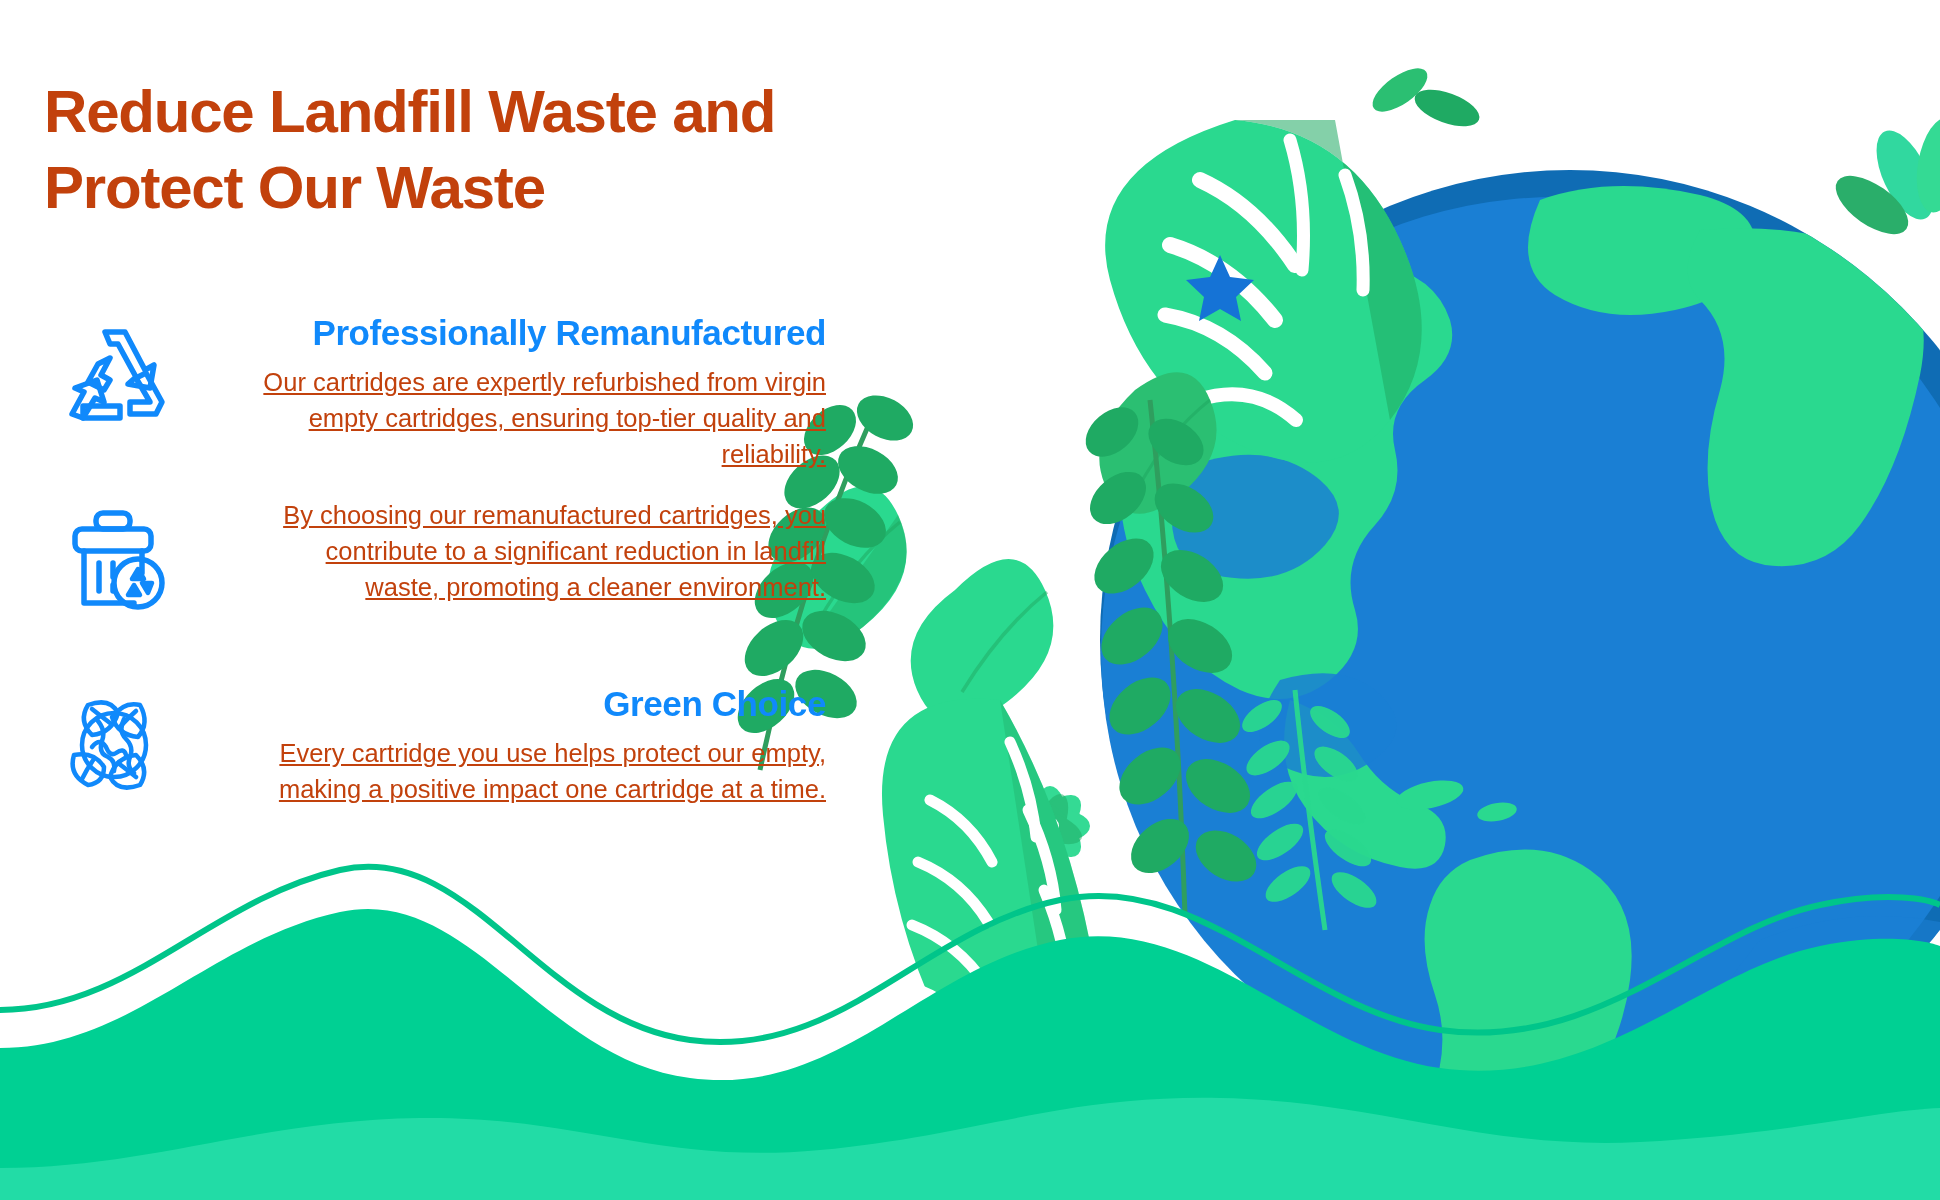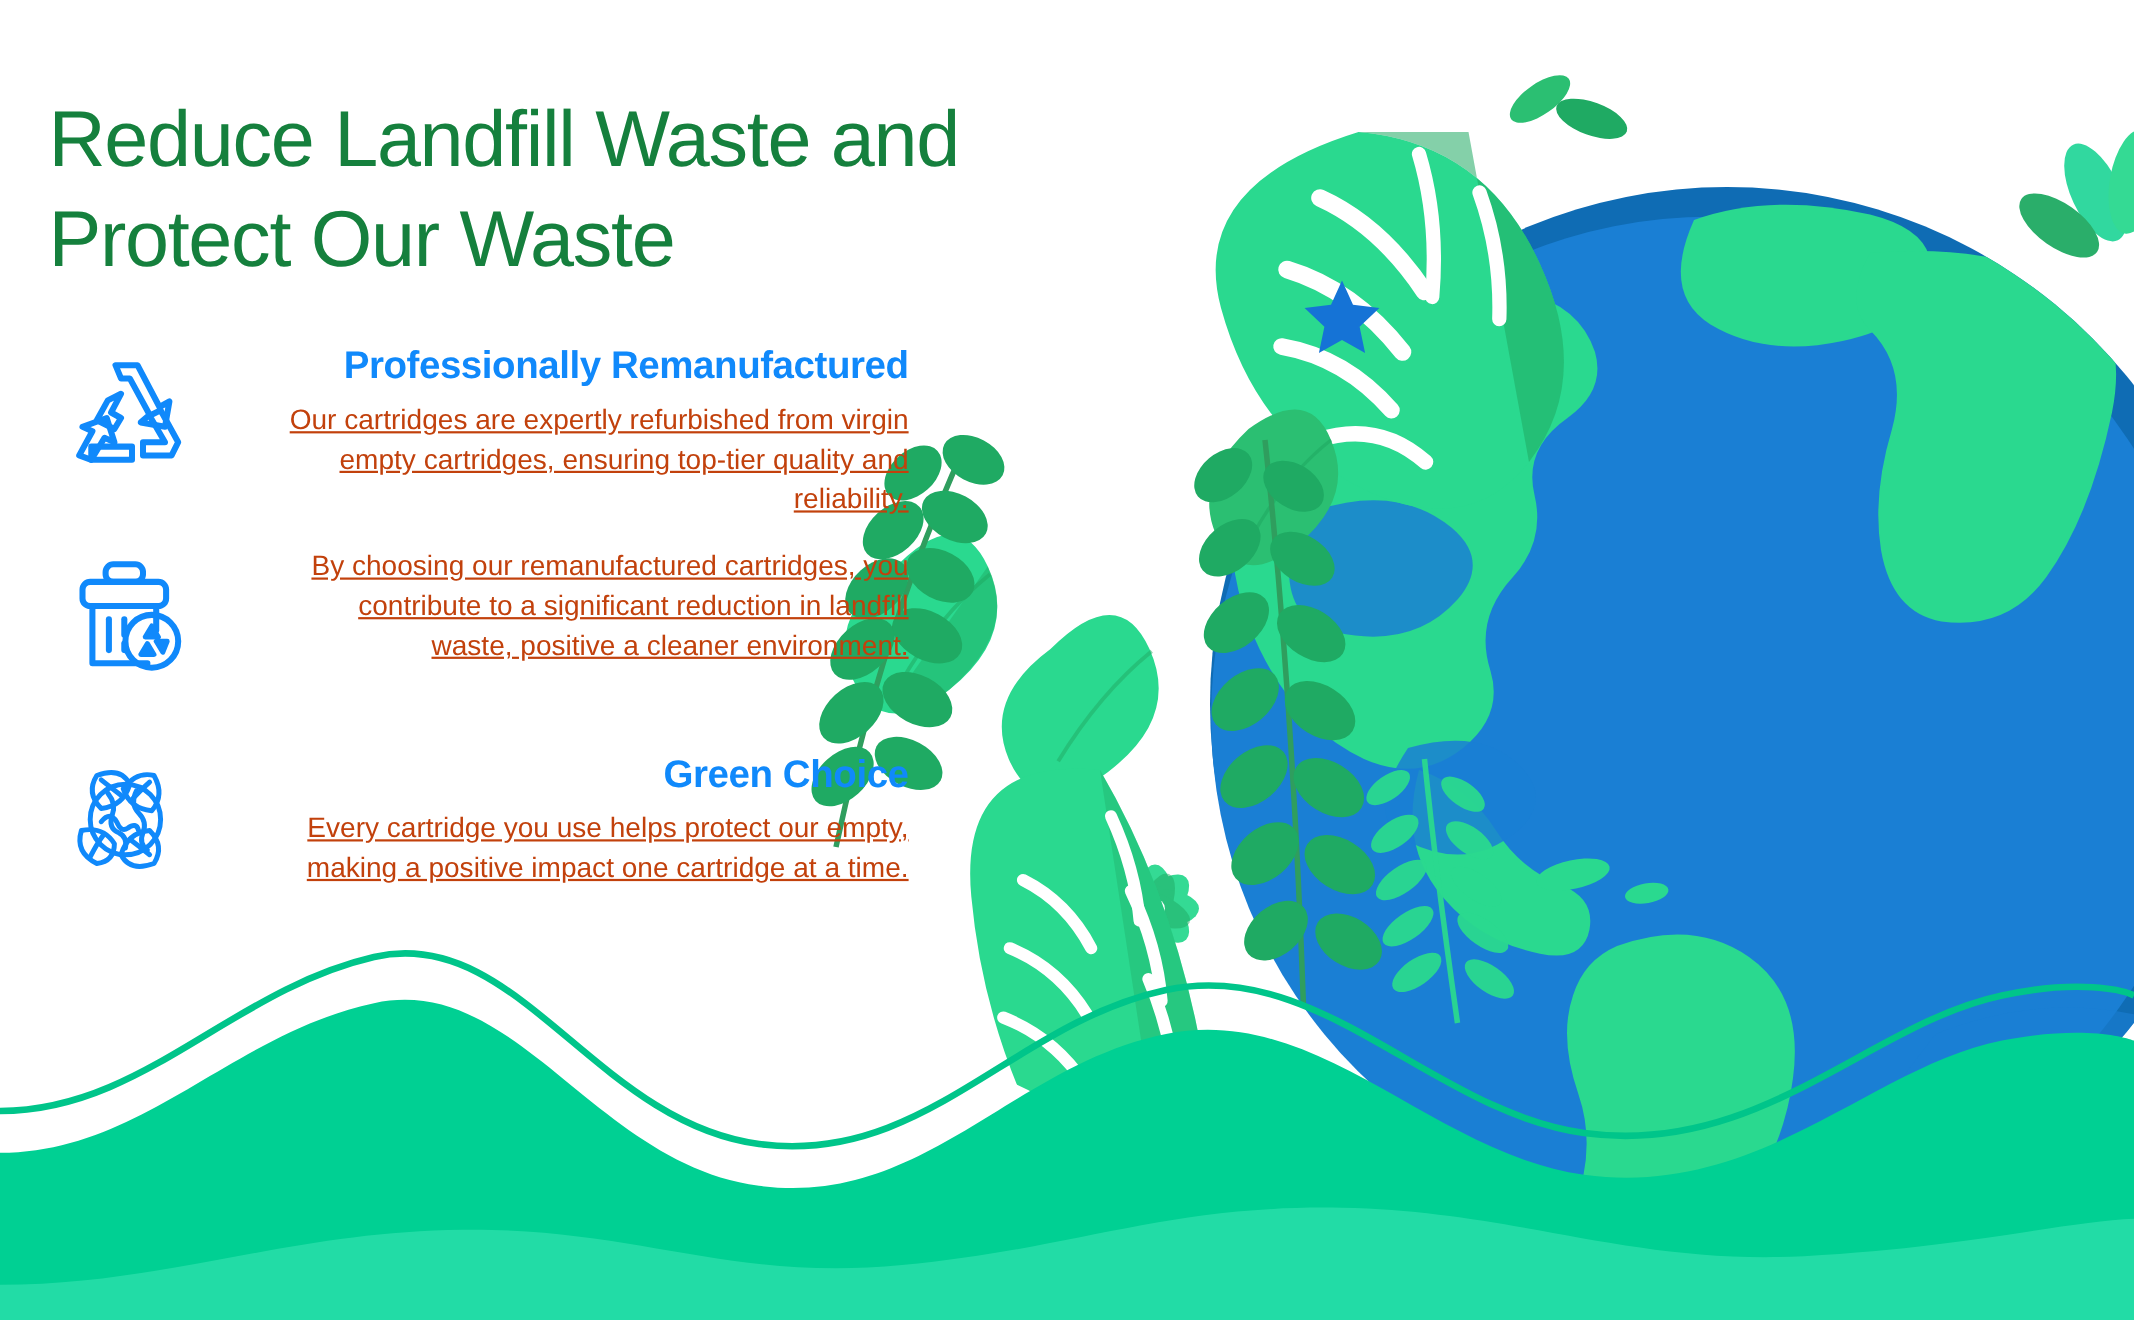--- a/index.html
+++ b/index.html
@@ -10,22 +10,22 @@
   #stage{position:absolute;inset:0;width:1940px;height:1200px;overflow:hidden;background:#fff;}
 
   
   .art{position:absolute;inset:0;width:1940px;height:1200px;pointer-events:none;}
 
   
   .content{position:absolute;left:0;top:0;width:1060px;height:1200px;z-index:6;}
 
   .headline{
     position:absolute;left:44px;top:34px;width:1000px;
-    font-size:72px;line-height:1.26;font-weight:normal;
-    letter-spacing:-1.2px;color:#15803d;
+    font-size:60px;line-height:1.26;font-weight:bold;
+    letter-spacing:-1.2px;color:#c2410c;
   }
   .headline .l2{display:block;}
 
   .features{position:absolute;left:46px;top:312px;width:820px;text-align:right;}
   .feature{position:relative;min-height:160px;margin-bottom:18px;}
   .feature .ficon{
     position:absolute;left:12px;top:6px;width:112px;height:112px;
   }
   .feature .ftext{margin-left:200px;padding-right:40px;}
   .feature .ftitle{
@@ -283,21 +283,21 @@
 
             <circle cx="80" cy="80" r="24"></circle>
             <g stroke-width="4.5">
               <path d="M80 66 L86 76 L74 76 Z" fill="#1089fb"></path>
               <path d="M70 92 L76 82 L82 92 Z" fill="#1089fb"></path>
               <path d="M90 90 L84 80 L94 80 Z" fill="#1089fb"></path>
             </g>
           </svg>
         </span>
         <div class="ftext">
-          <p class="fbody">By choosing our remanufactured cartridges, you contribute to a significant reduction in landfill waste, positive a cleaner environment.</p>
+          <p class="fbody">By choosing our remanufactured cartridges, you contribute to a significant reduction in landfill waste, promoting a cleaner environment.</p>
         </div>
       </div>
 
       <div class="feature f3">
         <span class="ficon">
           <svg viewBox="0 0 112 112" width="112" height="112" fill="none" stroke="#1089fb" stroke-width="4.5" stroke-linejoin="round" stroke-linecap="round">
 
             <circle cx="56" cy="56" r="32"></circle>
 
             <path d="M40 32 q8 10 4 20 q-4 12 6 16 q8 4 6 14"></path>

